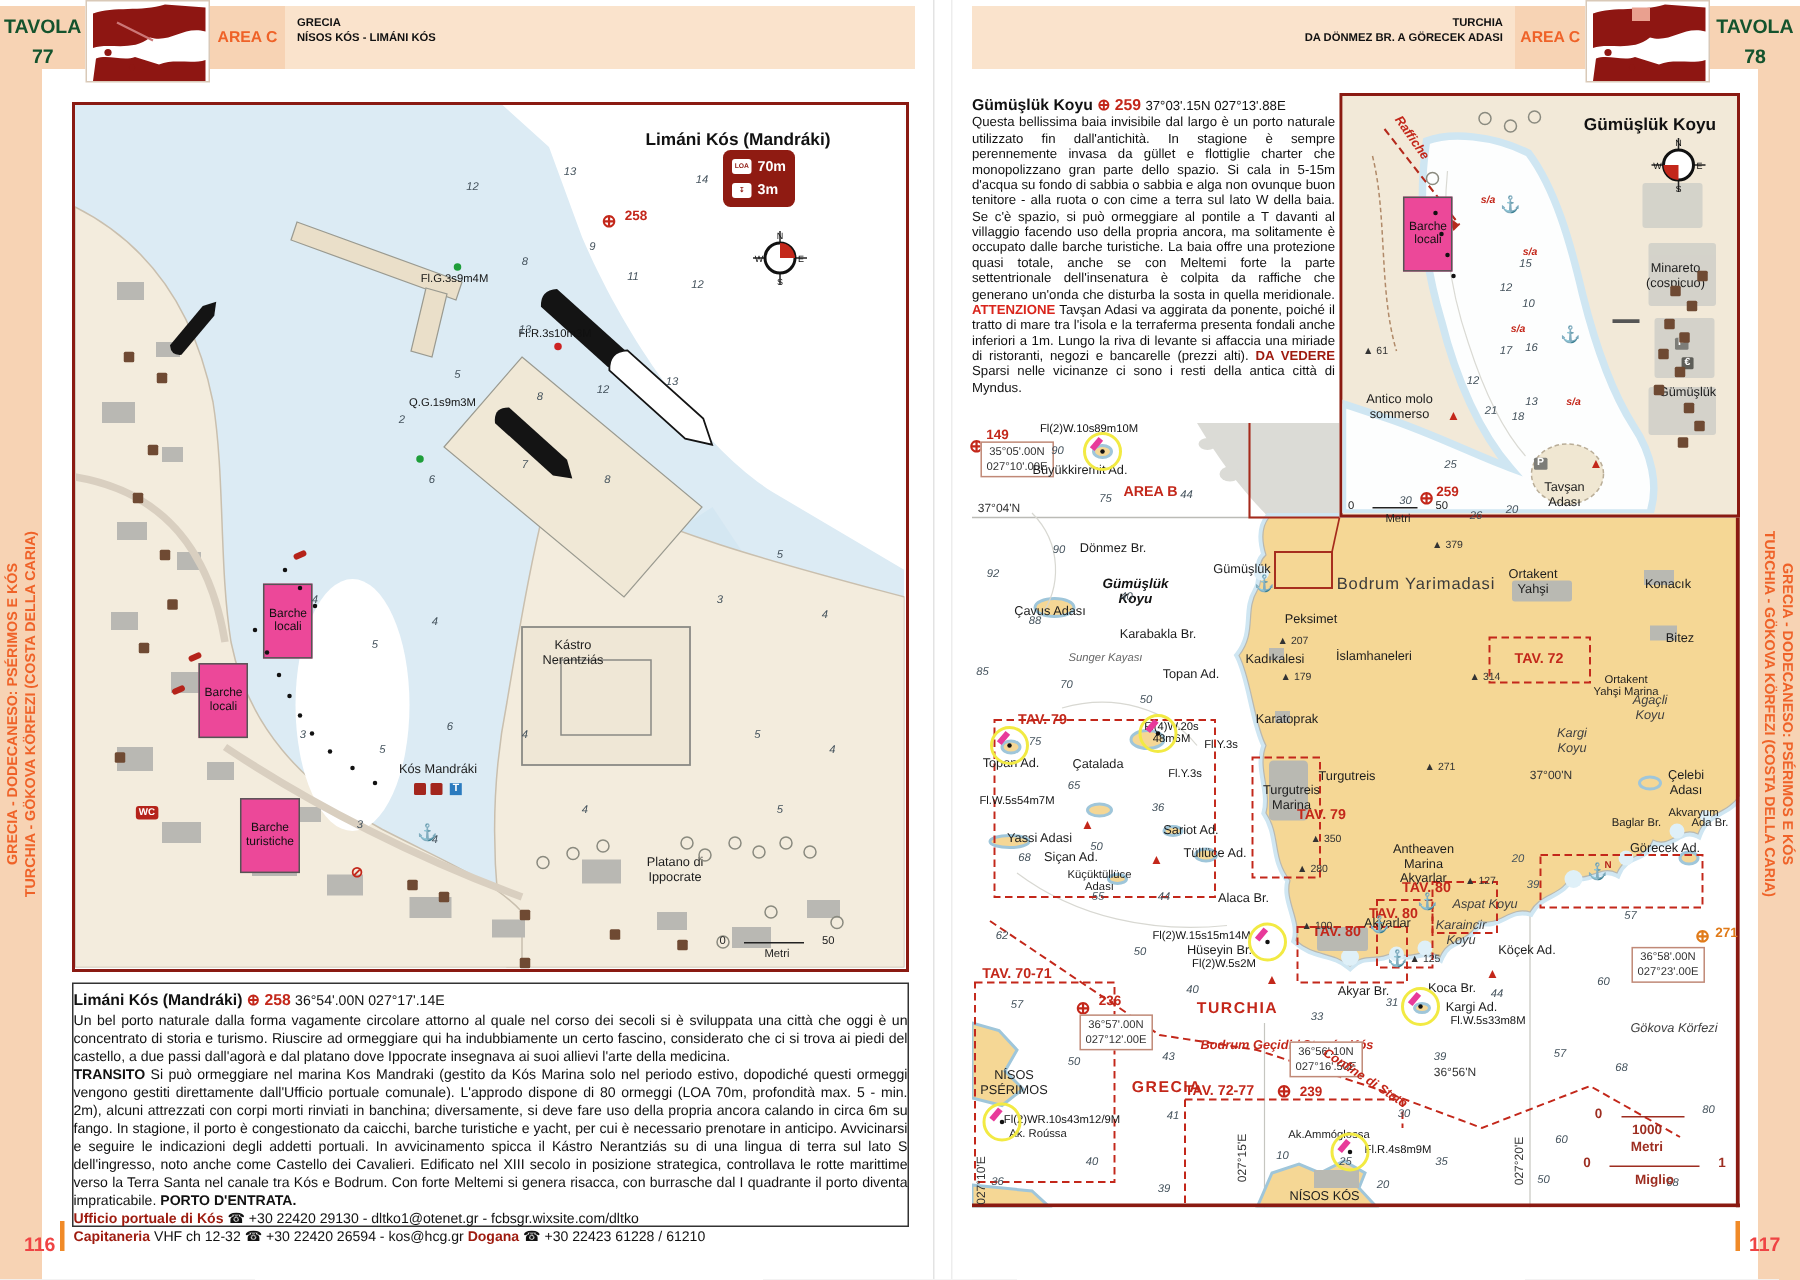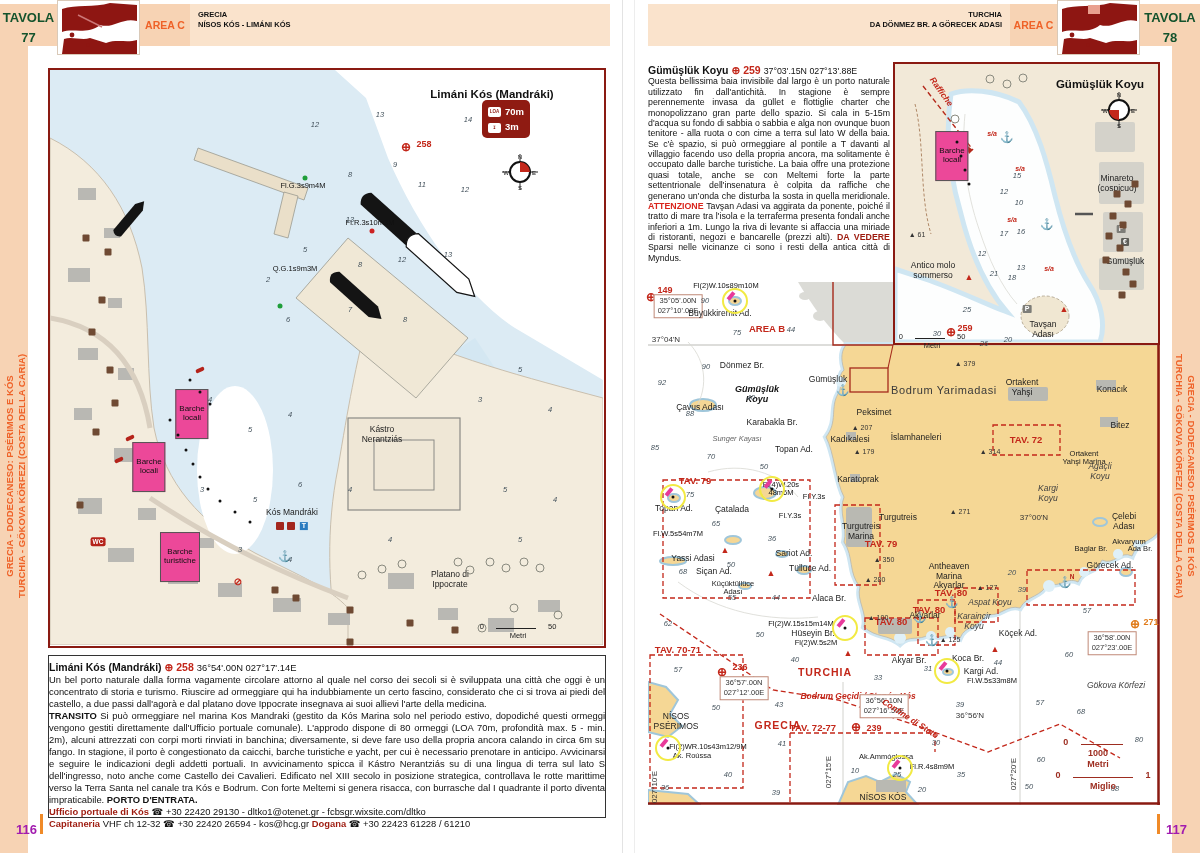--- a/index.html
+++ b/index.html
@@ -68,21 +68,21 @@
   .scalebar.red{color:#9d2d20;font-weight:bold;font-size:9px;}
   .scalebar.red .bar{border-color:#9d2d20;}
   
   .textbox{position:absolute;border:1.3px solid #333;box-sizing:border-box;padding:5px 0;font-size:9.4px;line-height:1.27;color:#111;text-align:justify;background:#fff;}
   .textbox .ttl,.rtext .ttl{font-weight:bold;font-size:10.5px;text-align:left;}
   .redsym{color:#c3271a;font-weight:bold;}
   .contact b{color:#9d1a0e;}
   .rtext{position:absolute;font-size:8.8px;line-height:1.18;color:#111;text-align:justify;background:#fff;box-sizing:border-box;}
   .attn{color:#d9251c;font-weight:bold;}
   .dv{color:#9d1a0e;font-weight:bold;}
-  .pgnum{position:absolute;font-weight:bold;font-size:13px;color:#a21caf;}
+  .pgnum{position:absolute;font-weight:bold;font-size:13px;color:#ef4444;}
   .otick{position:absolute;width:3px;height:20px;background:#f08a28;}
   .gutter{position:absolute;left:610px;top:0;width:38px;height:853px;background:#fff;}
   .gutter:before{content:"";position:absolute;left:12px;top:0;width:1px;height:100%;background:#e3e3e3;}
   .gutter:after{content:"";position:absolute;left:24px;top:0;width:1px;height:100%;background:#ededed;}
 </style>
 </head>
 <body>
 
 <div class="page">
 

